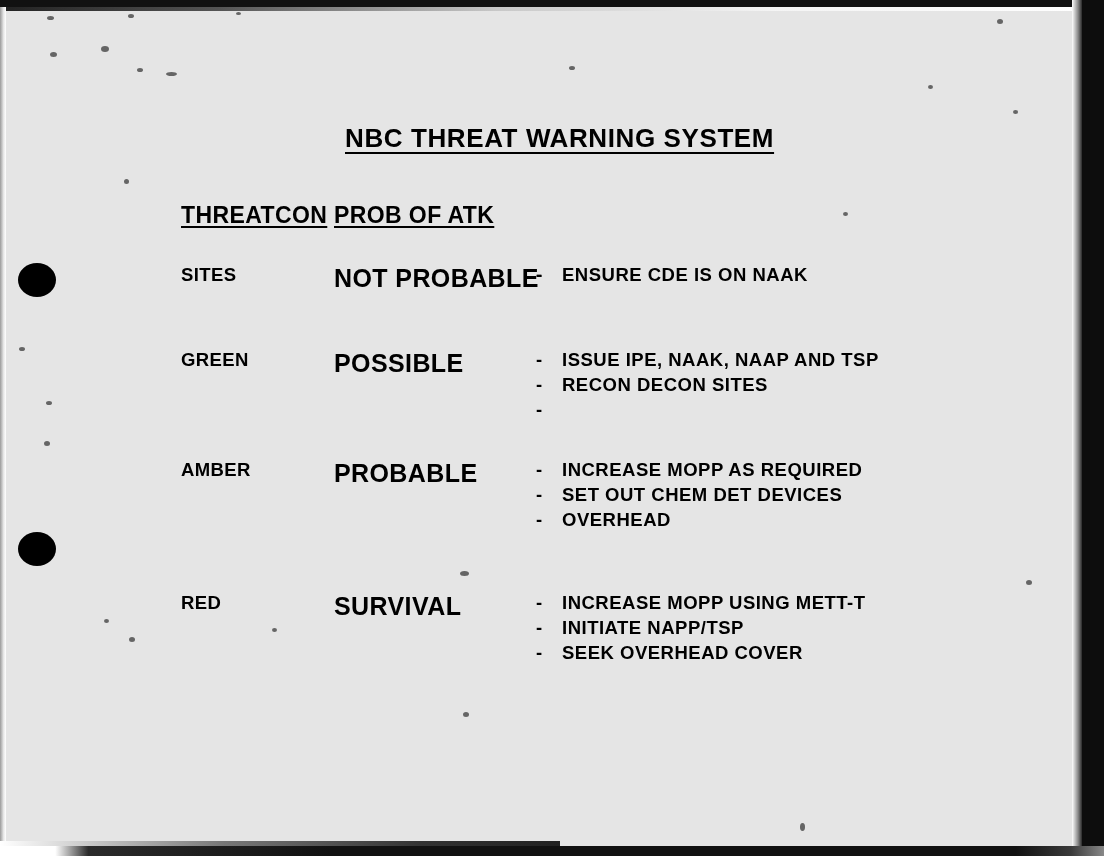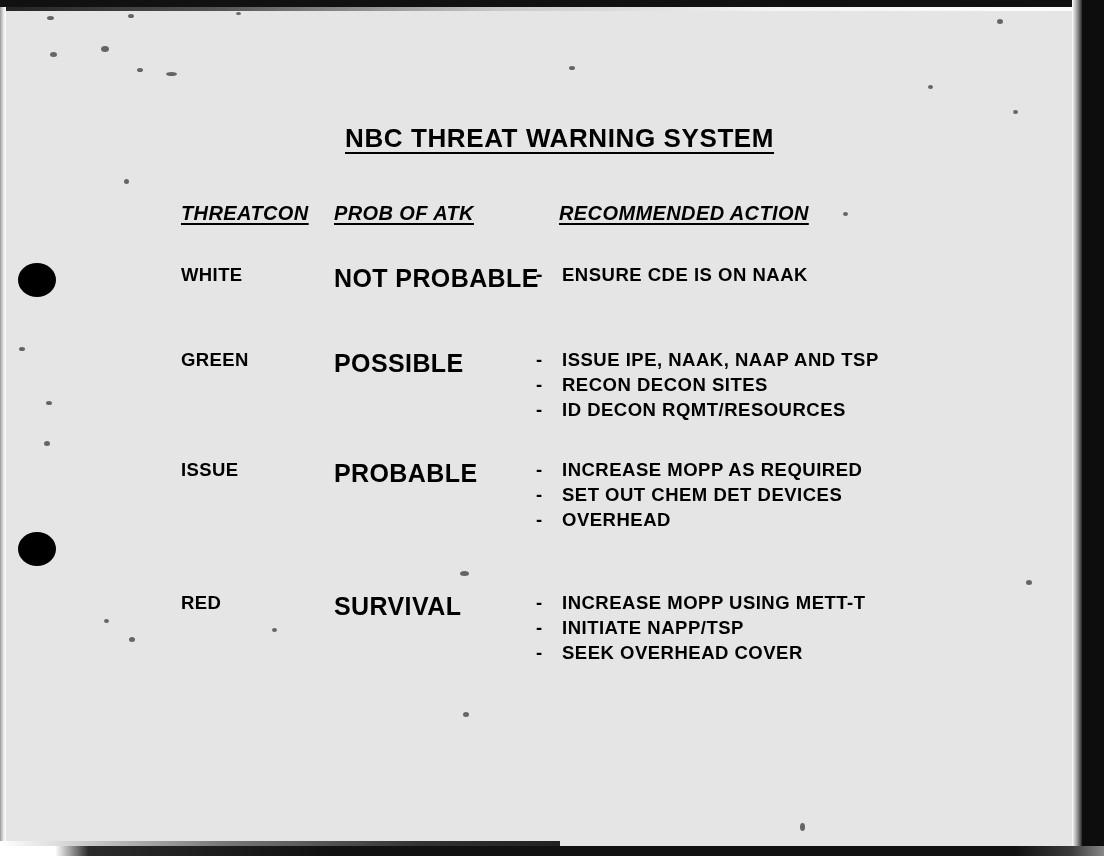--- a/index.html
+++ b/index.html
@@ -110,28 +110,27 @@
     top: 202px;
     width: 820px;
   }
 
   .header-row {
     position: relative;
     height: 34px;
   }
   .col-h {
     position: absolute;
-    font-size: 20px;
+    font-size: 23px;
     font-weight: bold;
     letter-spacing: .4px;
     color: #000;
     text-decoration: underline;
     text-underline-offset: 3px;
     white-space: nowrap;
-    font-style: italic;
   }
   .col-h.c1 { left: 0px; }
   .col-h.c2 { left: 153px; }
   .col-h.c3 { left: 378px; }
 
   .row {
     position: relative;
     margin-top: 0;
   }
   .cell-threatcon {
@@ -218,44 +217,43 @@
 
   <div id="content">
 
     <div class="doc-title">NBC THREAT WARNING SYSTEM</div>
 
     <div class="table">
 
       <div class="header-row">
         <span class="col-h c1">THREATCON</span>
         <span class="col-h c2">PROB OF ATK</span>
-        <span class="col-h c3">RECOMMENDED ACTION</span>
       </div>
 
       <div class="row" style="height:85px; margin-top:26px;">
-        <span class="cell-threatcon" style="top:2px;">WHITE</span>
+        <span class="cell-threatcon" style="top:2px;">SITES</span>
         <span class="cell-prob" style="top:2px;">NOT PROBABLE</span>
         <div class="actions">
           <div class="action-line"><span class="dash">-</span></div>
           <div class="action-line"><span class="dash">-</span><span>ENSURE CDE IS ON NAAK</span></div>
         </div>
       </div>
 
       <div class="row" style="height:110px;">
         <span class="cell-threatcon" style="top:2px;">GREEN</span>
         <span class="cell-prob" style="top:2px;">POSSIBLE</span>
         <div class="actions">
           <div class="action-line"><span class="dash">-</span><span>ISSUE IPE, NAAK, NAAP AND TSP</span></div>
           <div class="action-line"><span class="dash">-</span><span>RECON DECON SITES</span></div>
-          <div class="action-line"><span class="dash">-</span><span>ID DECON RQMT/RESOURCES</span></div>
+          <div class="action-line"><span class="dash">-</span></div>
         </div>
       </div>
 
       <div class="row" style="height:133px;">
-        <span class="cell-threatcon" style="top:2px;">ISSUE</span>
+        <span class="cell-threatcon" style="top:2px;">AMBER</span>
         <span class="cell-prob" style="top:2px;">PROBABLE</span>
         <div class="actions">
           <div class="action-line"><span class="dash">-</span><span>INCREASE MOPP AS REQUIRED</span></div>
           <div class="action-line"><span class="dash">-</span><span>SET OUT CHEM DET DEVICES</span></div>
           <div class="action-line"><span class="dash">-</span></div>
           <div class="action-line cont"><span>OVERHEAD</span></div>
         </div>
       </div>
 
       <div class="row" style="height:110px;">

